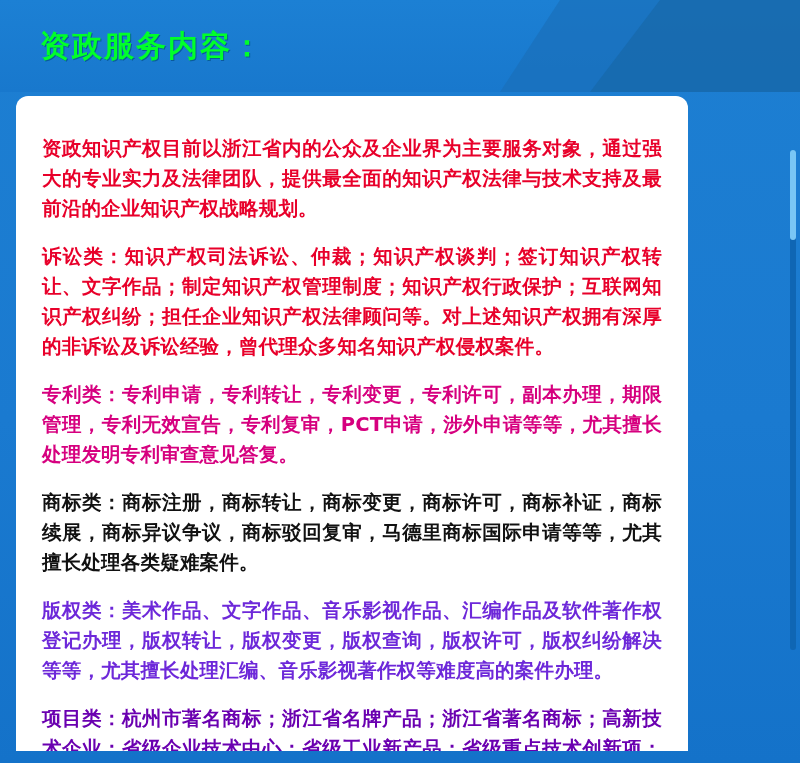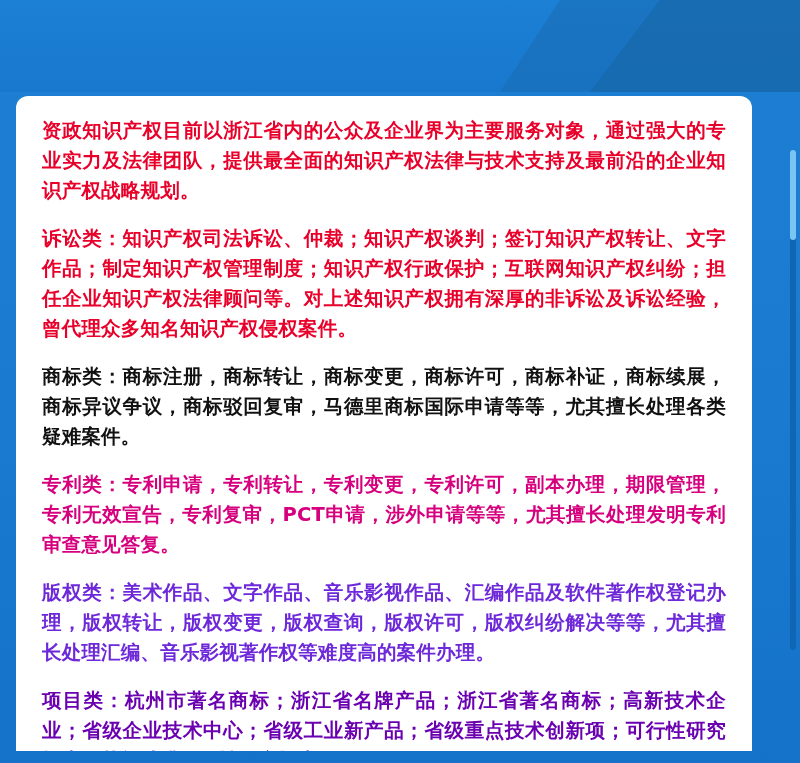--- a/index.html
+++ b/index.html
@@ -57,26 +57,26 @@
     letter-spacing: 2px;
     text-shadow: 1px 1px 0 #0a5a9a;
     white-space: nowrap;
   }
 
   
   .card {
     position: absolute;
     left: 16px;
     top: 96px;
-    width: 736px;
+    width: 672px;
     height: 655px;
     background: #ffffff;
     border-radius: 12px 12px 0 0;
     box-sizing: border-box;
-    padding: 20px 26px 10px 26px;
+    padding: 38px 26px 10px 26px;
     overflow: hidden;
   }
 
   .para {
     font-size: 19.5px;
     line-height: 30px;
     font-weight: bold;
     margin: 0 0 18px 0;
     text-align: justify;
     letter-spacing: 0.2px;
@@ -110,27 +110,28 @@
   }
 </style>
 </head>
 <body>
 
 <div class="page">
 
   <div class="header">
     <div class="header-shape"></div>
     <div class="header-shape2"></div>
+    <div class="header-title">资政服务内容：</div>
   </div>
 
   <div class="card">
     <p class="para c-red">资政知识产权目前以浙江省内的公众及企业界为主要服务对象，通过强大的专业实力及法律团队，提供最全面的知识产权法律与技术支持及最前沿的企业知识产权战略规划。</p>
     <p class="para c-red">诉讼类：知识产权司法诉讼、仲裁；知识产权谈判；签订知识产权转让、文字作品；制定知识产权管理制度；知识产权行政保护；互联网知识产权纠纷；担任企业知识产权法律顾问等。对上述知识产权拥有深厚的非诉讼及诉讼经验，曾代理众多知名知识产权侵权案件。</p>
+    <p class="para c-magenta">专利类：专利申请，专利转让，专利变更，专利许可，副本办理，期限管理，专利无效宣告，专利复审，PCT申请，涉外申请等等，尤其擅长处理发明专利审查意见答复。</p>
     <p class="para c-black">商标类：商标注册，商标转让，商标变更，商标许可，商标补证，商标续展，商标异议争议，商标驳回复审，马德里商标国际申请等等，尤其擅长处理各类疑难案件。</p>
-    <p class="para c-magenta">专利类：专利申请，专利转让，专利变更，专利许可，副本办理，期限管理，专利无效宣告，专利复审，PCT申请，涉外申请等等，尤其擅长处理发明专利审查意见答复。</p>
     <p class="para c-blue">版权类：美术作品、文字作品、音乐影视作品、汇编作品及软件著作权登记办理，版权转让，版权变更，版权查询，版权许可，版权纠纷解决等等，尤其擅长处理汇编、音乐影视著作权等难度高的案件办理。</p>
     <p class="para c-purple">项目类：杭州市著名商标；浙江省名牌产品；浙江省著名商标；高新技术企业；省级企业技术中心；省级工业新产品；省级重点技术创新项；可行性研究报告；节能减排可行性研究报告。</p>
   </div>
 
   <div class="scroll-strip"></div>
   <div class="scroll-thumb"></div>
 
 </div>
 
 </body></html>

